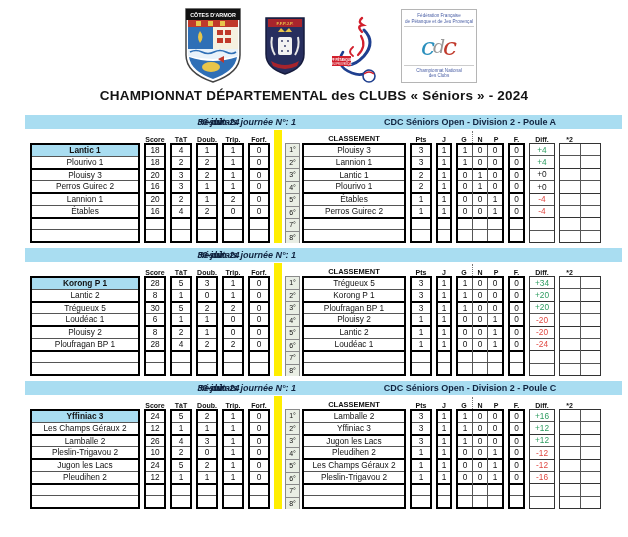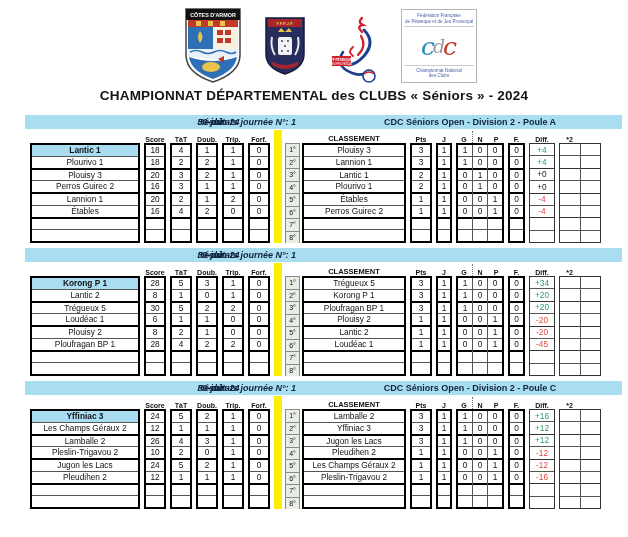--- a/index.html
+++ b/index.html
@@ -535,21 +535,21 @@
           <div class="cell">0</div>
           <div class="cell"></div>
           <div class="cell"></div>
         </div>
     <div class="strip c-diff">
           <div class="cell diff-green">+34</div>
           <div class="cell diff-green">+20</div>
           <div class="cell diff-green">+20</div>
           <div class="cell diff-red">-20</div>
           <div class="cell diff-red">-20</div>
-          <div class="cell diff-red">-45</div>
+          <div class="cell diff-red">-24</div>
           <div class="cell diff-black"></div>
           <div class="cell diff-black"></div>
         </div>
     <div class="tail">
       <div class="sub sub-t1">
             <div class="cell"></div>
             <div class="cell"></div>
             <div class="cell"></div>
             <div class="cell"></div>
             <div class="cell"></div>

